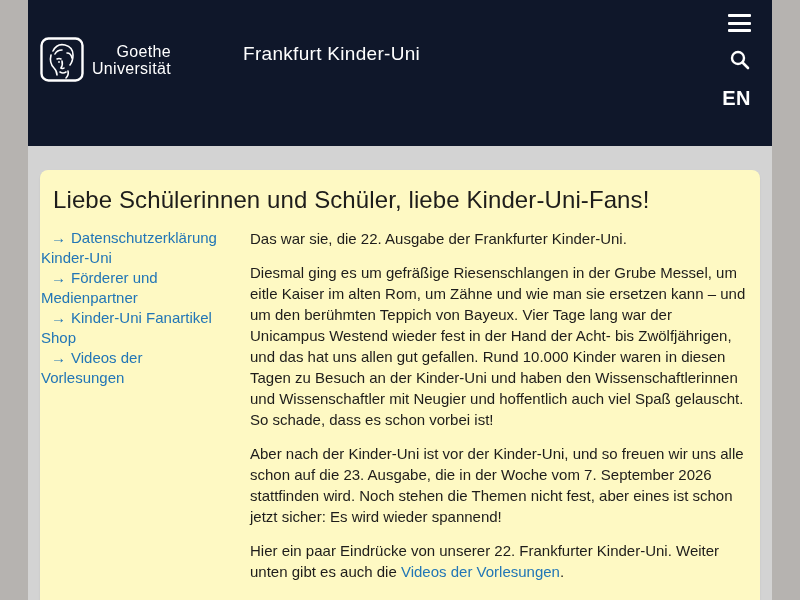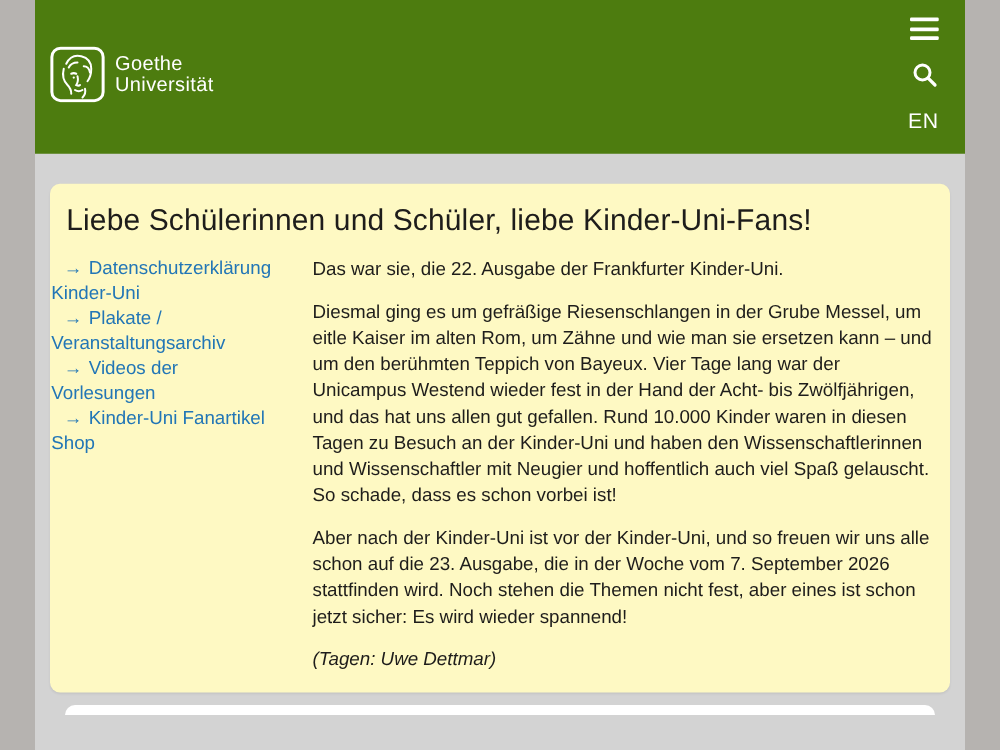--- a/index.html
+++ b/index.html
@@ -12,22 +12,23 @@
   }
   .page {
     width: 744px;
     height: 600px;
     margin: 0 auto;
     background: #d3d3d3;
   }
   
   .site-header {
     position: relative;
-    height: 123px;
-    background: #4d7c0f;
+    height: 146px;
+    background: #0f172a;
+    text-align: right;
   }
   .logo {
     position: absolute;
     left: 12px;
     top: 37px;
     display: flex;
     align-items: center;
     text-decoration: none;
     color: #ffffff;
   }
@@ -73,22 +74,22 @@
     background: none;
     border: none;
     cursor: pointer;
     padding: 0;
   }
   .lang-link {
     position: absolute;
     right: 21px;
     top: 87px;
     color: #ffffff;
-    font-size: 17px;
-    font-weight: 400;
+    font-size: 20px;
+    font-weight: 700;
     letter-spacing: 0.5px;
     text-decoration: none;
   }
   
   .content-wrap { padding: 24px 12px 0 12px; }
   .card {
     background: #fef9c3;
     border-radius: 8px;
     padding: 14px 12px 16px 13px;
     box-shadow: 0 1px 2px rgba(0,0,0,0.08);
@@ -146,20 +147,21 @@
           <path d="M27 16 q4 0 5 5"></path>
           <path d="M28 34 q1 4 -2 7"></path>
         </g>
       </svg>
       <span class="logo-text">
         <span>Goethe</span><br>
         <span>Universität</span>
       </span>
     </a>
 
+    <a href="#" class="site-title">Frankfurt Kinder-Uni</a>
 
     <button class="menu-btn" aria-label="Menu">
       <span class="bar"></span>
       <span class="bar"></span>
       <span class="bar"></span>
     </button>
 
     <button class="search-btn" aria-label="Search">
       <svg viewBox="0 0 22 22" width="22" height="22" aria-hidden="true">
         <circle cx="9" cy="9" r="6" fill="none" stroke="#ffffff" stroke-width="2.4"></circle>
@@ -175,35 +177,36 @@
       <h1 class="page-title">Liebe Schülerinnen und Schüler, liebe Kinder-Uni-Fans!</h1>
 
       <div class="columns">
 
         <nav class="sidebar">
           <ul>
             <li>
               <a href="#"><span class="arrow">→</span><span>Datenschutzerklärung Kinder-Uni</span></a>
             </li>
             <li>
-              <a href="#"><span class="arrow">→</span><span>Plakate / Veranstaltungsarchiv</span></a>
+              <a href="#"><span class="arrow">→</span><span>Förderer und Medienpartner</span></a>
+            </li>
+            <li>
+              <a href="#"><span class="arrow">→</span><span>Kinder-Uni Fanartikel Shop</span></a>
             </li>
             <li>
               <a href="#"><span class="arrow">→</span><span>Videos der Vorlesungen</span></a>
-            </li>
-            <li>
-              <a href="#"><span class="arrow">→</span><span>Kinder-Uni Fanartikel Shop</span></a>
             </li>
           </ul>
         </nav>
 
         <article class="main-col">
           <p>Das war sie, die 22. Ausgabe der Frankfurter Kinder-Uni.</p>
           <p>Diesmal ging es um gefräßige Riesenschlangen in der Grube Messel, um eitle Kaiser im alten Rom, um Zähne und wie man sie ersetzen kann – und um den berühmten Teppich von Bayeux. Vier Tage lang war der Unicampus Westend wieder fest in der Hand der Acht- bis Zwölfjährigen, und das hat uns allen gut gefallen. Rund 10.000 Kinder waren in diesen Tagen zu Besuch an der Kinder-Uni und haben den Wissenschaftlerinnen und Wissenschaftler mit Neugier und hoffentlich auch viel Spaß gelauscht. So schade, dass es schon vorbei ist!</p>
           <p>Aber nach der Kinder-Uni ist vor der Kinder-Uni, und so freuen wir uns alle schon auf die 23. Ausgabe, die in der Woche vom 7. September 2026 stattfinden wird. Noch stehen die Themen nicht fest, aber eines ist schon jetzt sicher: Es wird wieder spannend!</p>
+          <p><span>Hier ein paar Eindrücke von unserer 22. Frankfurter Kinder-Uni. Weiter unten gibt es auch die </span><a href="#" class="inline-link">Videos der Vorlesungen</a><span>.</span></p>
           <p class="photo-credit">(Tagen: Uwe Dettmar)</p>
         </article>
 
       </div>
     </section>
 
     <div class="next-card-sliver"></div>
   </div>
 
 </div>

